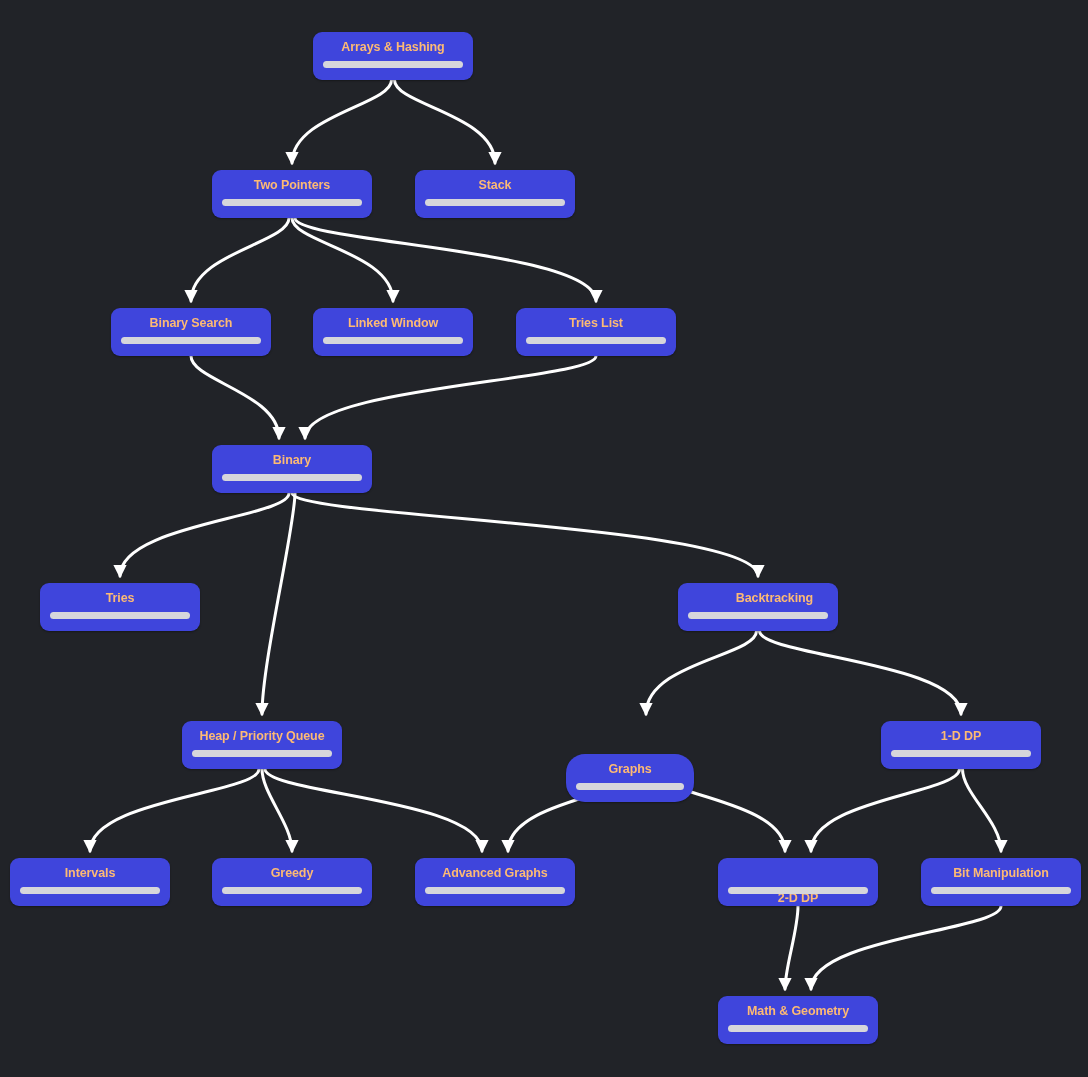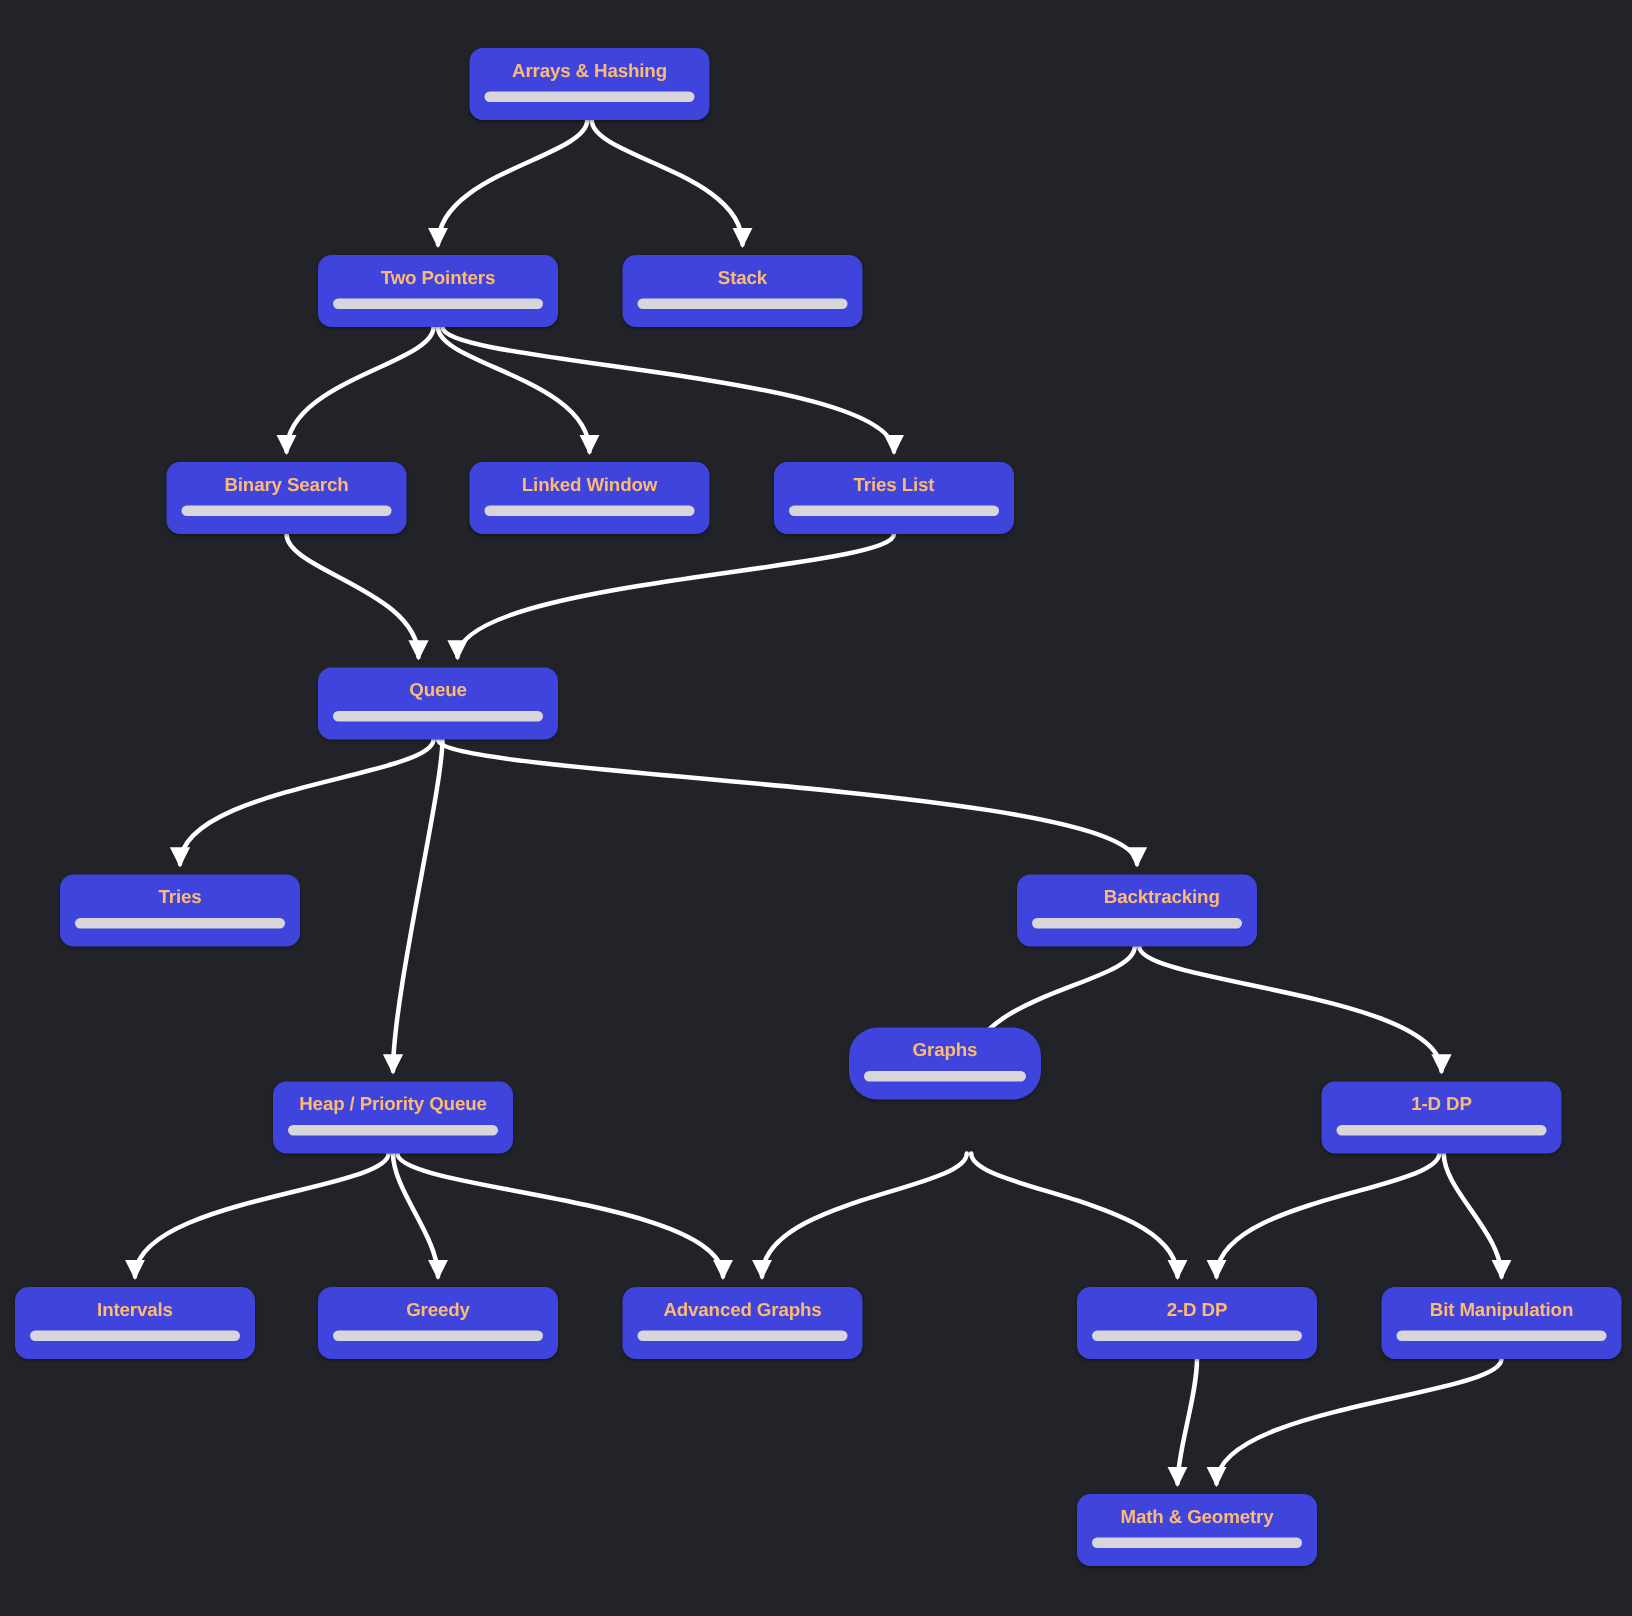--- a/index.html
+++ b/index.html
@@ -133,21 +133,21 @@
           <div class="node-progress-fill" style="width: 0%;"></div>
         </div>
       </div>
       <div class="node" style="left: 516px; top: 308px; width: 160px; height: 48px; background: rgb(63, 69, 220); border-radius: 9px;">
         <div class="node-label">Tries List</div>
         <div class="node-progress-track" style="background: rgb(214, 214, 219);">
           <div class="node-progress-fill" style="width: 0%;"></div>
         </div>
       </div>
       <div class="node" style="left: 212px; top: 445px; width: 160px; height: 48px; background: rgb(63, 69, 220); border-radius: 9px;">
-        <div class="node-label">Queue</div>
+        <div class="node-label">Binary</div>
         <div class="node-progress-track" style="background: rgb(214, 214, 219);">
           <div class="node-progress-fill" style="width: 0%;"></div>
         </div>
       </div>
       <div class="node" style="left: 40px; top: 583px; width: 160px; height: 48px; background: rgb(63, 69, 220); border-radius: 9px;">
         <div class="node-label">Tries</div>
         <div class="node-progress-track" style="background: rgb(214, 214, 219);">
           <div class="node-progress-fill" style="width: 0%;"></div>
         </div>
       </div>
@@ -156,21 +156,21 @@
         <div class="node-progress-track" style="background: rgb(214, 214, 219);">
           <div class="node-progress-fill" style="width: 0%;"></div>
         </div>
       </div>
       <div class="node" style="left: 182px; top: 721px; width: 160px; height: 48px; background: rgb(63, 69, 220); border-radius: 9px;">
         <div class="node-label">Heap / Priority Queue</div>
         <div class="node-progress-track" style="background: rgb(214, 214, 219);">
           <div class="node-progress-fill" style="width: 0%;"></div>
         </div>
       </div>
-      <div class="node" style="left: 566px; top: 685px; width: 128px; height: 48px; background: rgb(63, 69, 220); border-radius: 19px;">
+      <div class="node" style="left: 566px; top: 754px; width: 128px; height: 48px; background: rgb(63, 69, 220); border-radius: 19px;">
         <div class="node-label">Graphs</div>
         <div class="node-progress-track" style="background: rgb(214, 214, 219);">
           <div class="node-progress-fill" style="width: 0%;"></div>
         </div>
       </div>
       <div class="node" style="left: 881px; top: 721px; width: 160px; height: 48px; background: rgb(63, 69, 220); border-radius: 9px;">
         <div class="node-label">1-D DP</div>
         <div class="node-progress-track" style="background: rgb(214, 214, 219);">
           <div class="node-progress-fill" style="width: 0%;"></div>
         </div>
@@ -186,21 +186,21 @@
         <div class="node-progress-track" style="background: rgb(214, 214, 219);">
           <div class="node-progress-fill" style="width: 0%;"></div>
         </div>
       </div>
       <div class="node" style="left: 415px; top: 858px; width: 160px; height: 48px; background: rgb(63, 69, 220); border-radius: 9px;">
         <div class="node-label">Advanced Graphs</div>
         <div class="node-progress-track" style="background: rgb(214, 214, 219);">
           <div class="node-progress-fill" style="width: 0%;"></div>
         </div>
       </div>
-      <div class="node" style="left: 718px; top: 858px; width: 160px; height: 48px; background: rgb(63, 69, 220); border-radius: 9px;">
+      <div class="node" style="left: 718px; top: 858px; width: 160px; height: 48px; background: rgb(63, 69, 220); border-radius: 9px; justify-content: flex-end;">
         <div class="node-label">2-D DP</div>
         <div class="node-progress-track" style="background: rgb(214, 214, 219);">
           <div class="node-progress-fill" style="width: 0%;"></div>
         </div>
       </div>
       <div class="node" style="left: 921px; top: 858px; width: 160px; height: 48px; background: rgb(63, 69, 220); border-radius: 9px;">
         <div class="node-label">Bit Manipulation</div>
         <div class="node-progress-track" style="background: rgb(214, 214, 219);">
           <div class="node-progress-fill" style="width: 0%;"></div>
         </div>

